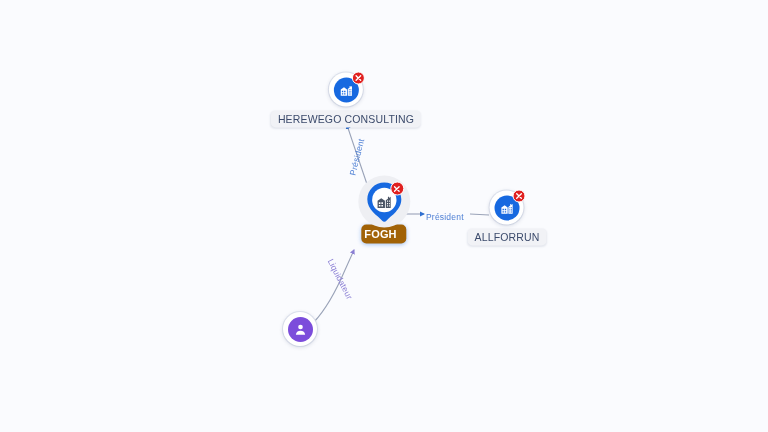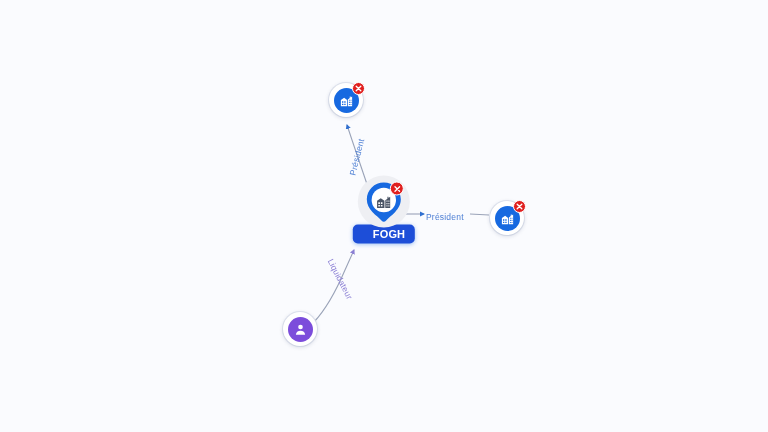--- a/index.html
+++ b/index.html
@@ -90,25 +90,25 @@
     background: #f1f2f6;
     color: #3b4a6b;
     font-size: 10.5px;
     letter-spacing: .15px;
     padding: 2px 7px 3px 7px;
     border-radius: 5px;
     white-space: nowrap;
     box-shadow: 0 1px 2px rgba(30,45,90,.10);
   }
   .caption.selected {
-    background: #1d4ed8;
+    background: #a16207;
     color: #ffffff;
     font-weight: bold;
     font-size: 11px;
-    padding: 3px 10px 4px 20px;
+    padding: 3px 10px 4px 3px;
     box-shadow: 0 1px 4px rgba(23,105,224,.40);
   }
 
   
   .pin-halo {
     position: absolute;
     left: 50%;
     top: 21px;
     transform: translate(-50%, -50%);
     width: 52px;
@@ -197,20 +197,21 @@
             <path d="M3 21V11l5.2-3.6L13 11v10H3zm1.8-1.8h2.2v-2.2H4.8v2.2zm3.6 0h2.2v-2.2H8.4v2.2zM4.8 15.4h2.2v-2.2H4.8v2.2zm3.6 0h2.2v-2.2H8.4v2.2z"></path>
             <path d="M14.2 21V10.2l3-2.1V5.4h1.5v1.6l2.3-1.6V21h-6.8zm1.7-1.8h1.4v-1.8h-1.4v1.8zm2.6 0h1.4v-1.8h-1.4v1.8zm-2.6-3.4h1.4v-1.8h-1.4v1.8zm2.6 0h1.4v-1.8h-1.4v1.8zm-2.6-3.4h1.4v-1.8h-1.4v1.8zm2.6 0h1.4v-1.8h-1.4v1.8z"></path>
           </svg>
         </div>
         <div class="badge">
           <svg width="7" height="7" viewBox="0 0 10 10">
             <path d="M1.7 1.7 L8.3 8.3 M8.3 1.7 L1.7 8.3" stroke="#ffffff" stroke-width="1.9" stroke-linecap="round"></path>
           </svg>
         </div>
       </div>
+      <div class="caption">HEREWEGO CONSULTING</div>
     </div>
   </div>
 
   <div class="node" style="left:384px; top:212px;">
     <div class="node-hit">
       <div class="pin-wrap">
         <div class="pin-halo"></div>
         <svg class="pin-shape" width="42" height="50" viewBox="0 0 42 50">
           <path d="M21 2C11.6 2 4 9.5 4 18.8c0 5.2 2.4 9.2 5.6 12.6
                    3.1 3.3 7 6 9.3 8.9a2.6 2.6 0 0 0 4.2 0c2.3-2.9 6.2-5.6 9.3-8.9
@@ -241,20 +242,21 @@
             <path d="M3 21V11l5.2-3.6L13 11v10H3zm1.8-1.8h2.2v-2.2H4.8v2.2zm3.6 0h2.2v-2.2H8.4v2.2zM4.8 15.4h2.2v-2.2H4.8v2.2zm3.6 0h2.2v-2.2H8.4v2.2z"></path>
             <path d="M14.2 21V10.2l3-2.1V5.4h1.5v1.6l2.3-1.6V21h-6.8zm1.7-1.8h1.4v-1.8h-1.4v1.8zm2.6 0h1.4v-1.8h-1.4v1.8zm-2.6-3.4h1.4v-1.8h-1.4v1.8zm2.6 0h1.4v-1.8h-1.4v1.8zm-2.6-3.4h1.4v-1.8h-1.4v1.8zm2.6 0h1.4v-1.8h-1.4v1.8z"></path>
           </svg>
         </div>
         <div class="badge">
           <svg width="7" height="7" viewBox="0 0 10 10">
             <path d="M1.7 1.7 L8.3 8.3 M8.3 1.7 L1.7 8.3" stroke="#ffffff" stroke-width="1.9" stroke-linecap="round"></path>
           </svg>
         </div>
       </div>
+      <div class="caption">ALLFORRUN</div>
     </div>
   </div>
 
   <div class="node" style="left:300px; top:329px;">
     <div class="node-hit">
       <div class="disc">
         <div class="disc-inner person">
           <svg width="15" height="15" viewBox="0 0 24 24" fill="#ffffff">
             <circle cx="12" cy="8" r="3.7"></circle>
             <path d="M4.6 20.5c0-4.1 3.3-6.6 7.4-6.6s7.4 2.5 7.4 6.6H4.6z"></path>

